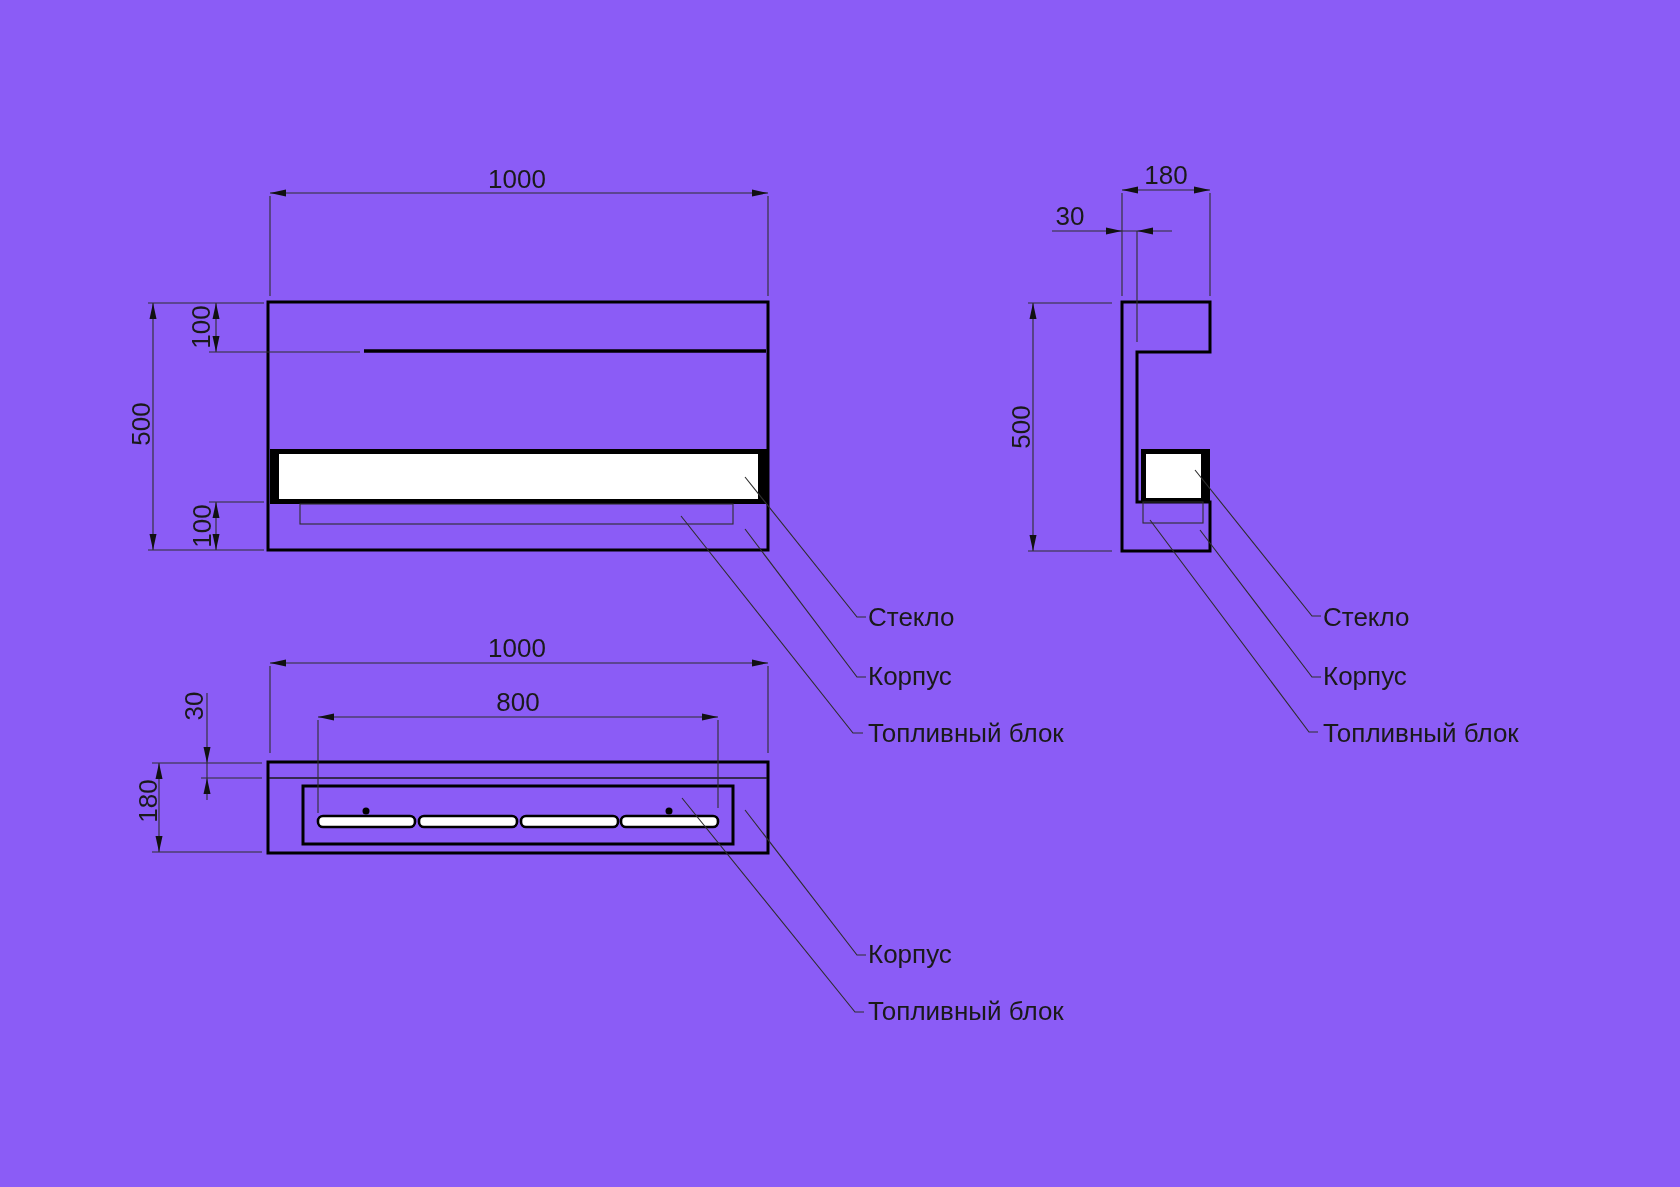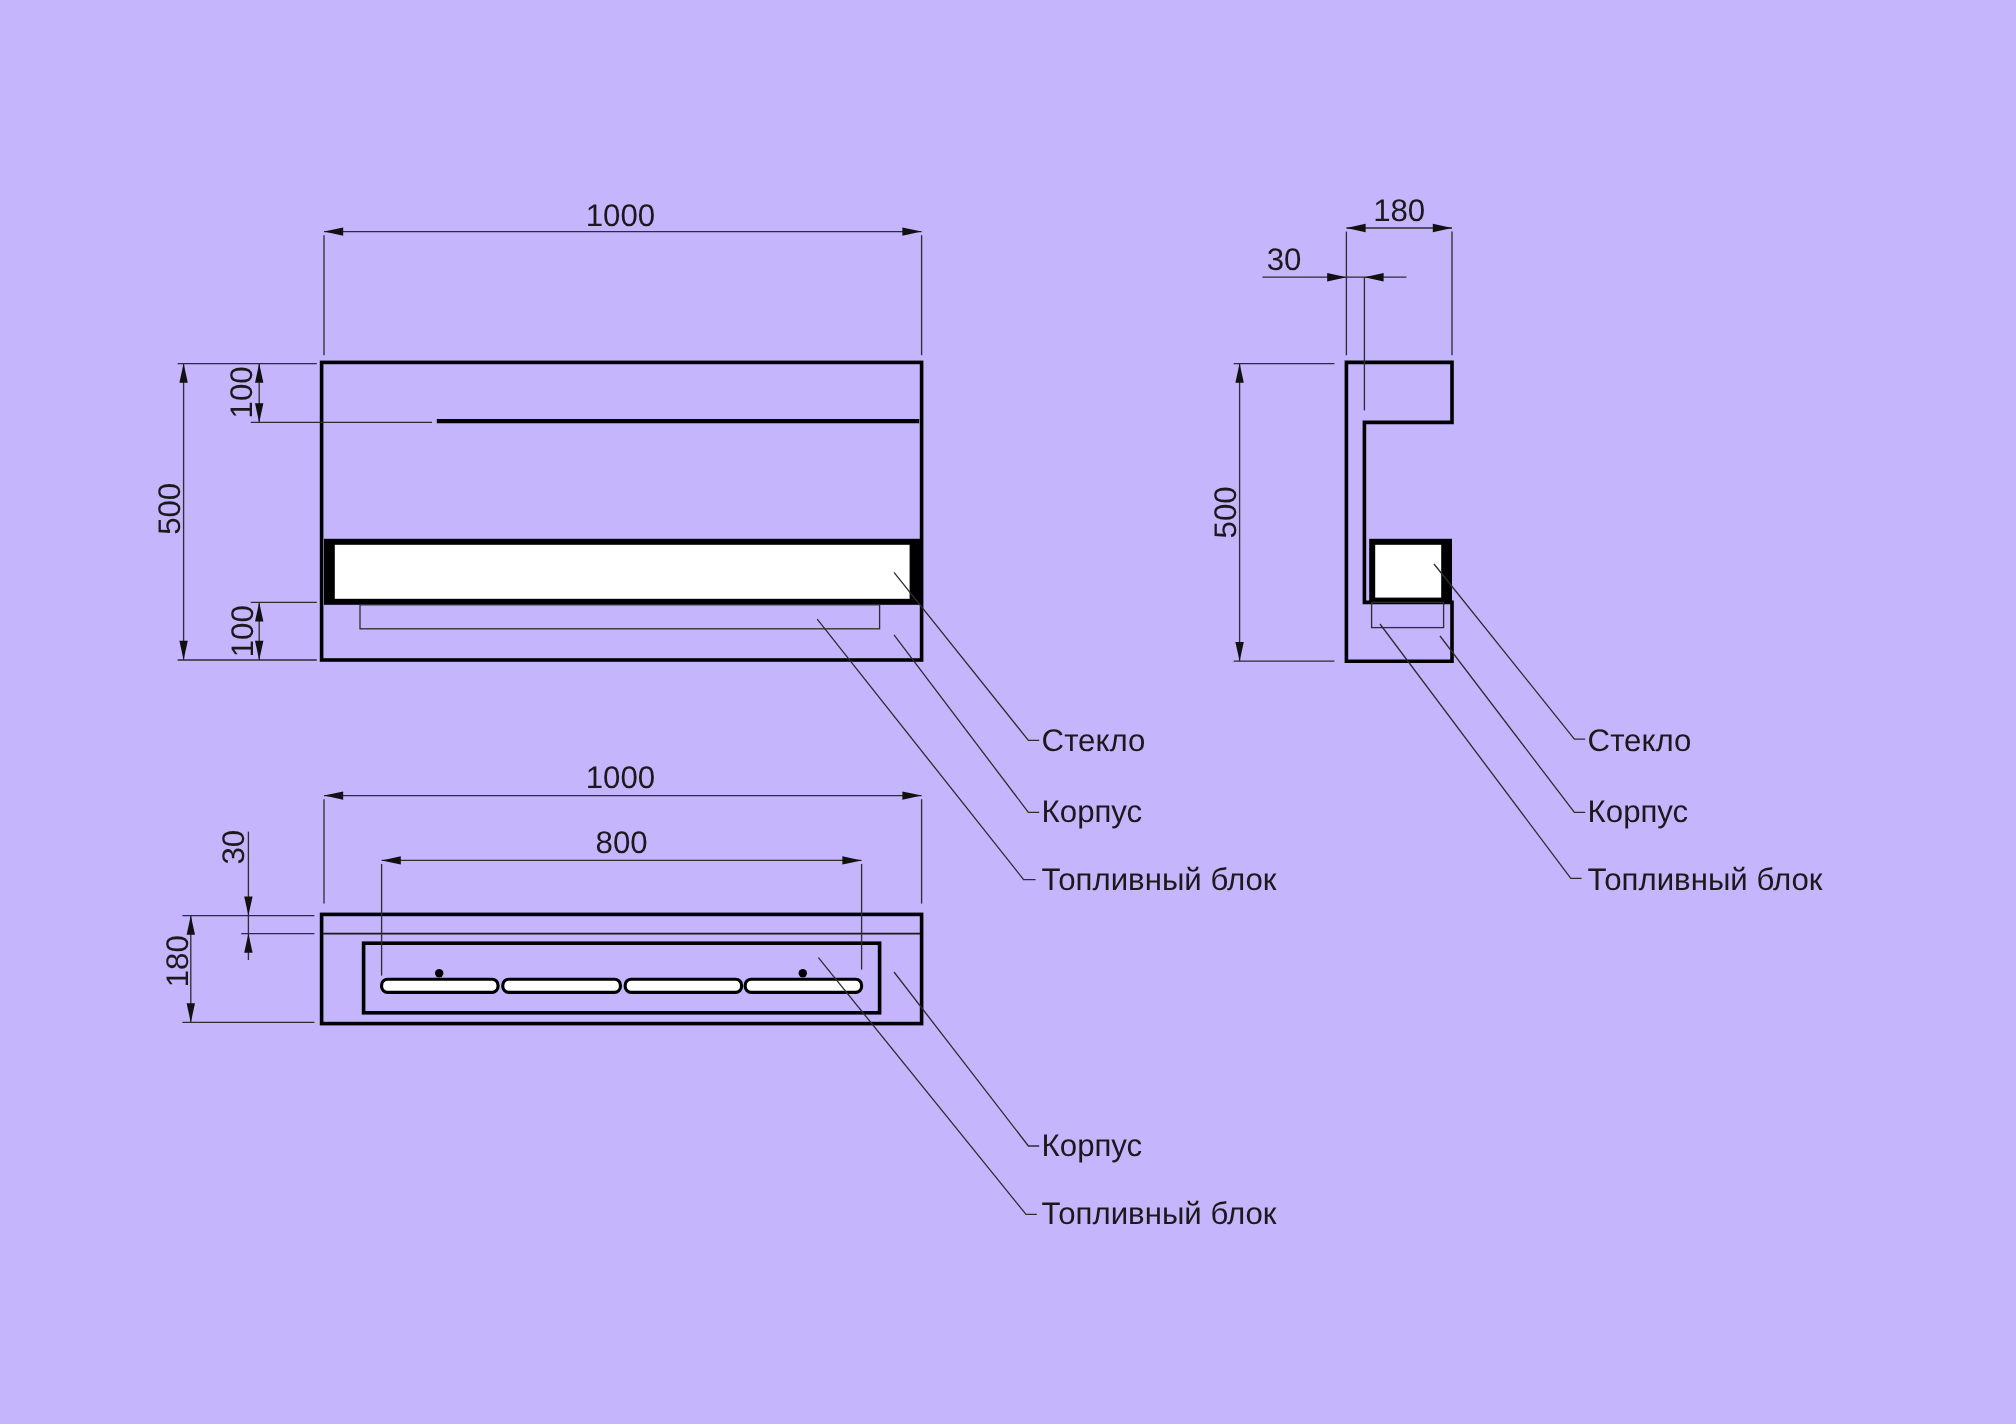--- a/index.html
+++ b/index.html
@@ -1,16 +1,16 @@
 <!DOCTYPE html>
 <html><head>
 <meta charset="utf-8">
 <style>
   html,body{margin:0;padding:0;background:#ffffff;}
-  .stage{position:relative;width:1680px;height:1187px;background:#c4b5fd;overflow:hidden;}
+  .stage{position:relative;width:1680px;height:1187px;background:#8b5cf6;overflow:hidden;}
   svg{position:absolute;left:0;top:0;}
   .thick{stroke:#000000;stroke-width:3;fill:none;}
   .thick35{stroke:#000000;stroke-width:3.5;fill:none;}
   .med{stroke:#1a1a1a;stroke-width:1.6;fill:none;}
   .thin{stroke:#2e2e2e;stroke-width:1.1;fill:none;}
   .slot{stroke:#000;stroke-width:2.6;fill:#fff;}
   .arr{fill:#111;stroke:none;}
   .dimtxt{font-family:"Liberation Sans",sans-serif;font-size:26px;fill:#1a1a1a;}
   .lbltxt{font-family:"Liberation Sans",sans-serif;font-size:26px;fill:#1a1a1a;}
   .mid{text-anchor:middle;}

